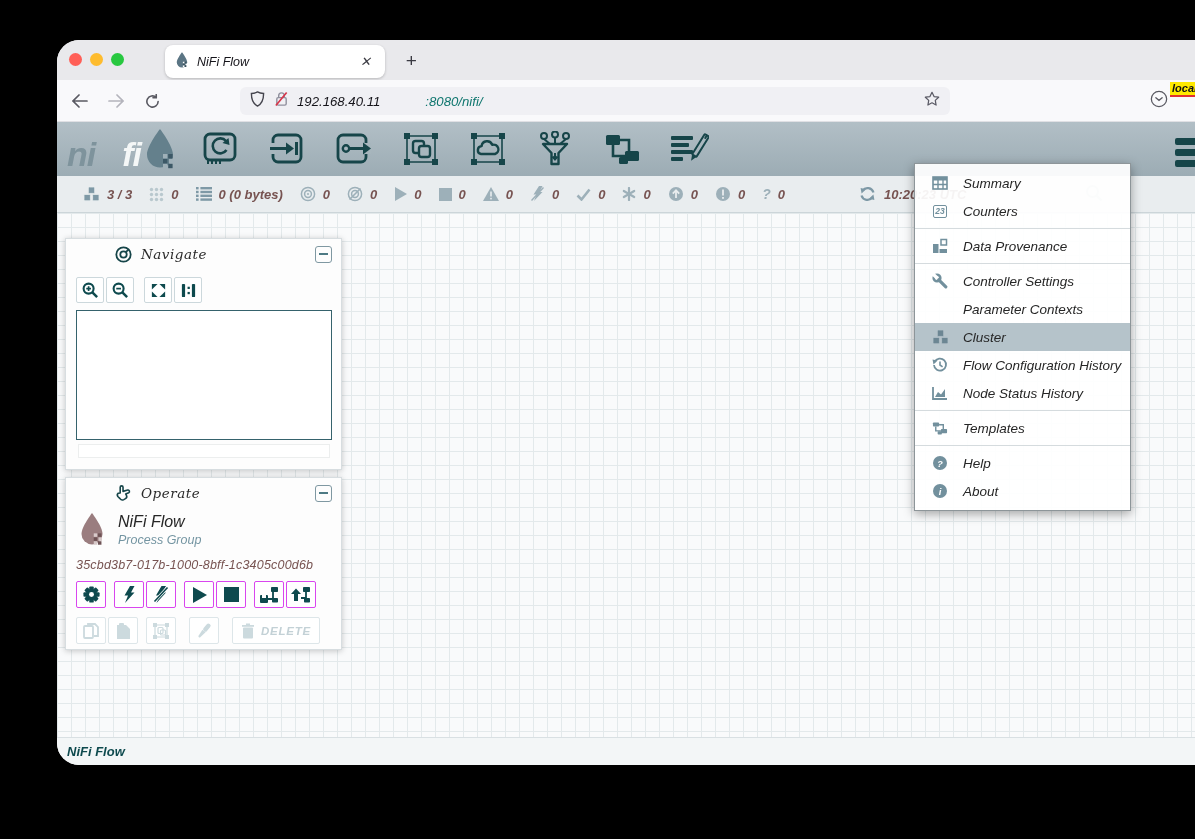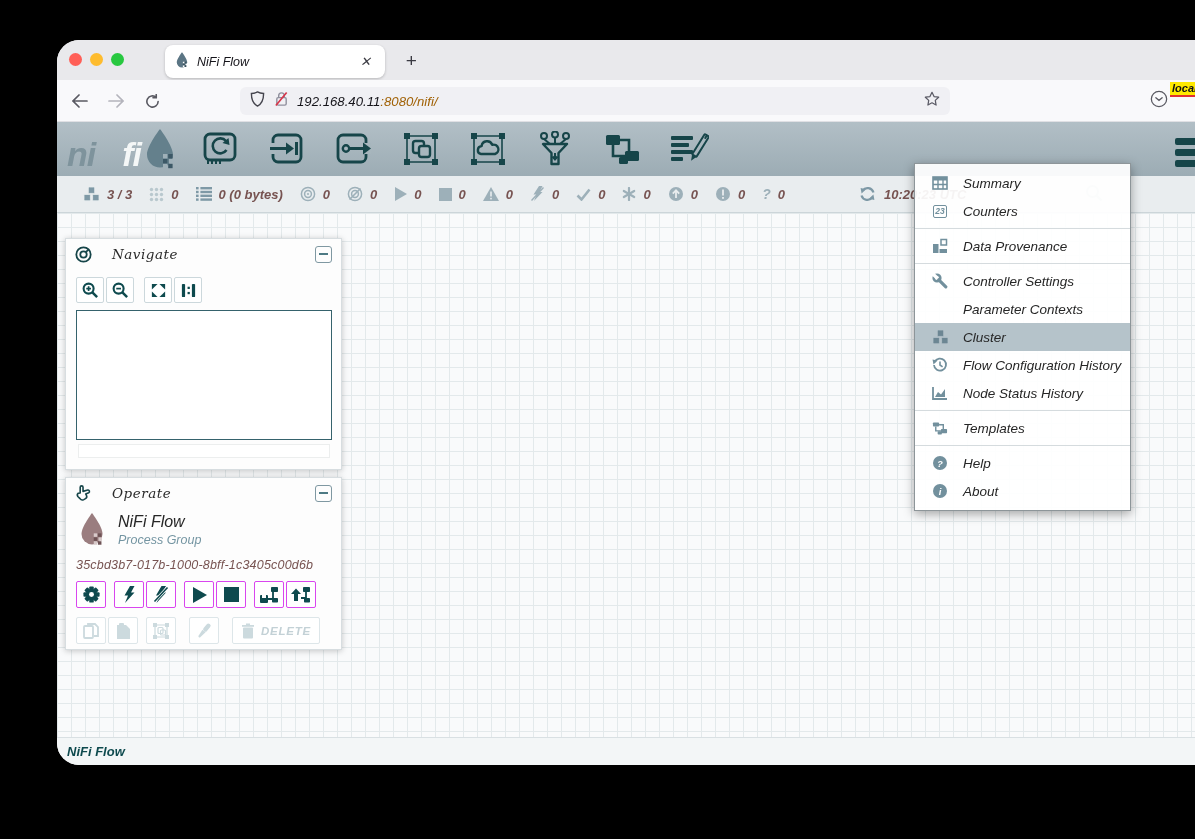--- a/index.html
+++ b/index.html
@@ -12,21 +12,21 @@
   .light { width:13px; height:13px; border-radius:50%; }
   .tab { position:absolute; left:108px; top:5px; width:220px; height:33px; background:#fff; border-radius:8px; box-shadow:0 1px 3px rgba(0,0,0,.22); display:flex; align-items:center; padding:0 10px; }
   .tab-title { font-size:12.5px; color:#15141a; margin-left:8px; flex:1; }
   .tab-close { color:#3a3a42; font-size:13px; padding:2px 4px; }
   .newtab { position:absolute; left:341px; top:8px; width:26px; height:26px; display:flex; align-items:center; justify-content:center; font-size:19px; color:#3a3a42; }
 
   .navrow { position:relative; height:42px; background:#f9f9fb; border-bottom:1px solid #e0e0e4; }
   .navbtn { position:absolute; top:8px; width:26px; height:26px; display:flex; align-items:center; justify-content:center; font-size:16px; color:#4a4a52; }
   .urlfield { position:absolute; left:183px; top:7px; width:710px; height:28px; background:#f0f0f4; border-radius:6px; display:flex; align-items:center; padding:0 10px; }
   .url-text { font-size:13.2px; color:#15141a; margin-left:8px; flex:1; }
-  .url-text .dim { color:#a16207; }
+  .url-text .dim { color:#0f766e;margin-left:45px; }
   .chrome-right { position:absolute; right:8px; top:7px; display:flex; align-items:center; gap:8px; height:28px; }
   .avatar-wrap { position:relative; width:24px; height:24px; }
   .avatar { width:22px; height:22px; border-radius:50%; background:radial-gradient(circle at 35% 35%, #f6c37a, #e8963f); margin-top:3px; }
   .local-badge { position:absolute; left:-6px; top:-7px; background:#ffe900; color:#111; font-size:11px; font-weight:bold; padding:0 2px; border-bottom:2px solid #e03131; line-height:13px; }
   .burger { display:flex; flex-direction:column; gap:3.5px; }
   .burger i { width:15px; height:1.6px; background:#3a3a42; display:block; }
 
   
   .nifi-toolbar { position:absolute; left:0; top:82px; width:100%; height:54px; background:linear-gradient(#b2bfc6,#9cacb4); display:flex; align-items:center; }
   .logo { display:flex; align-items:flex-end; margin-left:10px; margin-right:22px; }
@@ -48,21 +48,21 @@
 
   
   .canvas { position:absolute; left:0; top:173px; width:100%; height:524px; background-color:#f9fafb;
     background-image:linear-gradient(#e3e9eb 1px,transparent 1px),linear-gradient(90deg,#e3e9eb 1px,transparent 1px);
     background-size:14px 14px; }
   .footer { position:absolute; left:0; top:697px; width:100%; height:28px; background:#f3f6f7; border-top:1px solid #d9e0e3; display:flex; align-items:center; padding-left:10px; }
   .footer .crumb { font-size:13px; font-weight:bold; color:#0e4a4e; }
 
   
   .panel { position:absolute; background:#fdfdfd; border:1px solid #d7dde0; box-shadow:0 1px 6px rgba(0,0,0,.22); }
-  .panel-hd { display:flex; align-items:center; height:30px; padding:0 9px; gap:20px; }
+  .panel-hd { display:flex; align-items:center; height:30px; padding:0 9px; gap:9px;margin-left:40px; }
   .panel-hd .ttl { font-family:"DejaVu Serif",serif; font-size:13.5px; color:#2a2a2a; letter-spacing:.5px; flex:1; }
   .collapse { width:17px; height:17px; border:1.5px solid #7f98a2; border-radius:3px; display:flex; align-items:center; justify-content:center; }
   .collapse i { width:9px; height:2px; background:#4d7a84; display:block; }
   .sqbtn { width:28px; height:26px; background:#fff; border:1px solid #ccd8dc; border-radius:2px; display:inline-flex; align-items:center; justify-content:center; }
   .navigate { left:8px; top:198px; width:277px; height:232px; }
   .nav-btns { display:flex; margin:8px 0 0 10px; }
   .birdseye { position:absolute; left:10px; top:71px; width:256px; height:130px; background:#fff; border:1px solid #35626c; }
   .bird-strip { position:absolute; left:12px; top:205px; width:252px; height:14px; background:#fff; border:1px solid #eceeee; }
 
   .operate { left:8px; top:437px; width:277px; height:173px; }

